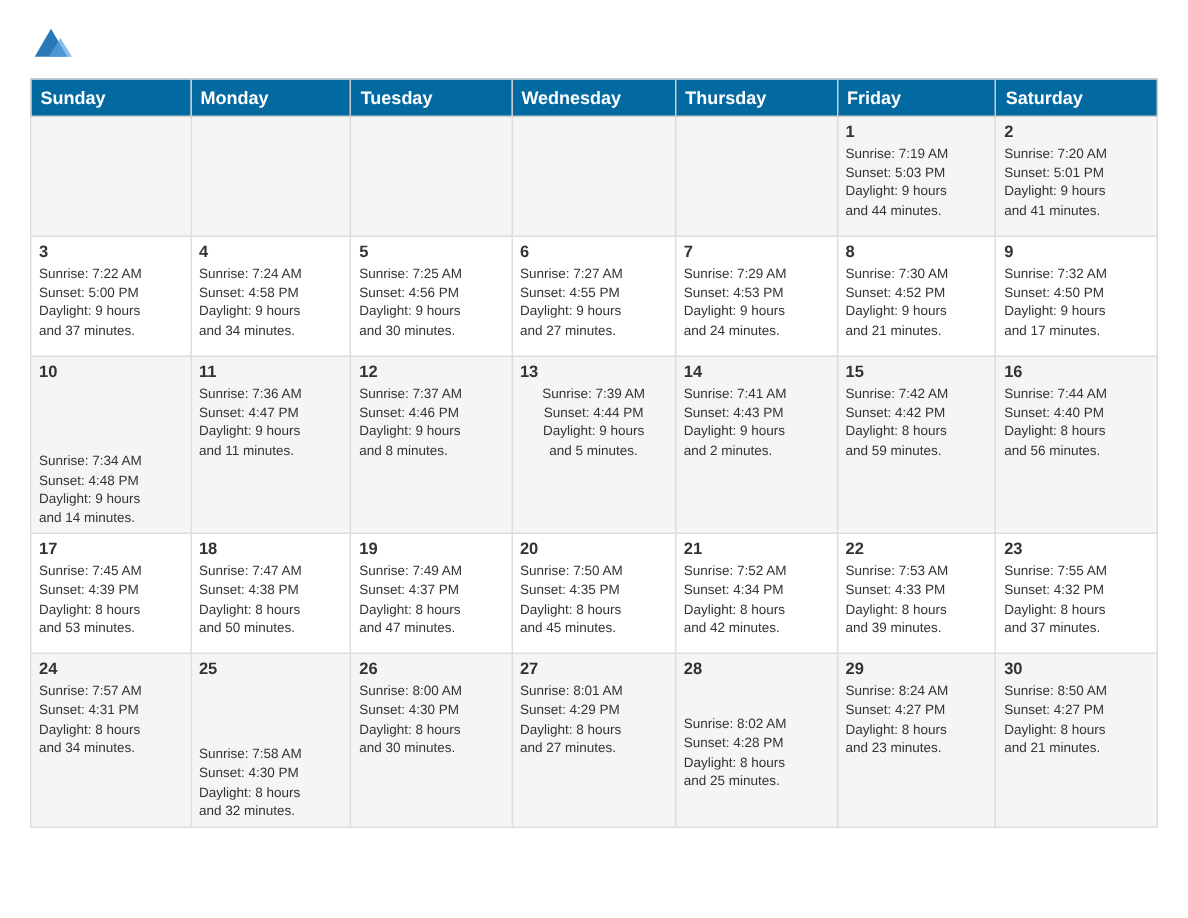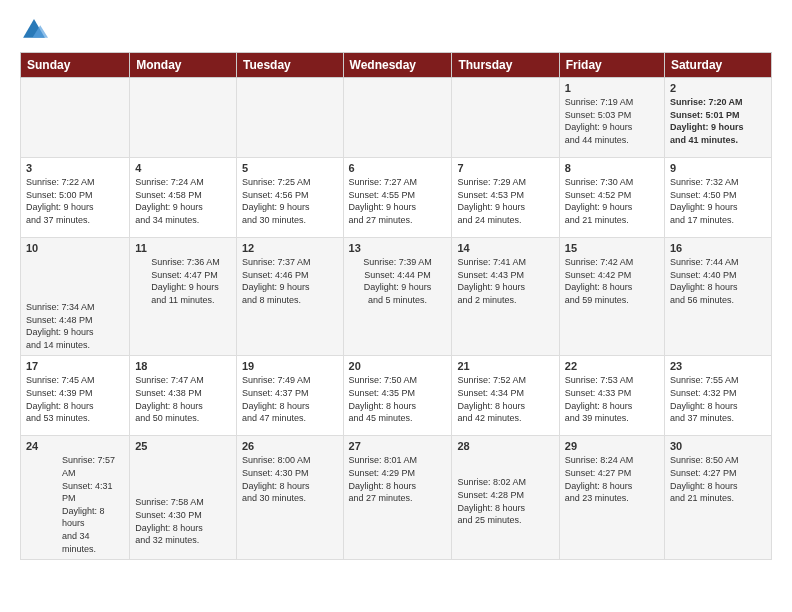--- a/index.html
+++ b/index.html
@@ -48,21 +48,21 @@
     }
     .location {
       font-size: 14px;
       color: #555;
     }
     table {
       width: 100%;
       border-collapse: collapse;
     }
     thead tr th {
-      background-color: #7f1d1d;
+      background-color: #0369a1;
       color: #fff;
       font-size: 12px;
       font-weight: bold;
       padding: 5px 6px;
       text-align: left;
       border: 1px solid #ccc;
     }
     tbody tr td {
       width: 113px;
       vertical-align: top;
@@ -133,21 +133,21 @@
           <td></td>
           <td>
             <span class="day-num">1</span>
             <div class="day-info" style="white-space: pre-line;">Sunrise: 7:19 AM
 Sunset: 5:03 PM
 Daylight: 9 hours
 and 44 minutes.</div>
           </td>
           <td>
             <span class="day-num">2</span>
-            <div class="day-info" style="white-space: pre-line; font-weight: bold;">Sunrise: 7:20 AM
+            <div class="day-info" style="white-space: pre-line;">Sunrise: 7:20 AM
 Sunset: 5:01 PM
 Daylight: 9 hours
 and 41 minutes.</div>
           </td>
         </tr>
         <tr>
           <td>
             <span class="day-num">3</span>
             <div class="day-info" style="white-space: pre-line;">Sunrise: 7:22 AM
 Sunset: 5:00 PM
@@ -200,21 +200,21 @@
         <tr>
           <td>
             <span class="day-num">10</span>
             <div class="day-info" style="white-space: pre-line; margin-top: 47px;">Sunrise: 7:34 AM
 Sunset: 4:48 PM
 Daylight: 9 hours
 and 14 minutes.</div>
           </td>
           <td>
             <span class="day-num">11</span>
-            <div class="day-info" style="white-space: pre-line; margin-left: 16px;">Sunrise: 7:36 AM
+            <div class="day-info" style="white-space: pre-line;">Sunrise: 7:36 AM
 Sunset: 4:47 PM
 Daylight: 9 hours
 and 11 minutes.</div>
           </td>
           <td>
             <span class="day-num">12</span>
             <div class="day-info" style="white-space: pre-line;">Sunrise: 7:37 AM
 Sunset: 4:46 PM
 Daylight: 9 hours
 and 8 minutes.</div>
@@ -295,21 +295,21 @@
             <span class="day-num">23</span>
             <div class="day-info" style="white-space: pre-line;">Sunrise: 7:55 AM
 Sunset: 4:32 PM
 Daylight: 8 hours
 and 37 minutes.</div>
           </td>
         </tr>
         <tr>
           <td>
             <span class="day-num">24</span>
-            <div class="day-info" style="white-space: pre-line; margin-left: 36px;">Sunrise: 7:57 AM
+            <div class="day-info" style="white-space: pre-line;">Sunrise: 7:57 AM
 Sunset: 4:31 PM
 Daylight: 8 hours
 and 34 minutes.</div>
           </td>
           <td>
             <span class="day-num">25</span>
             <div class="day-info" style="white-space: pre-line; margin-top: 44px;">Sunrise: 7:58 AM
 Sunset: 4:30 PM
 Daylight: 8 hours
 and 32 minutes.</div>

